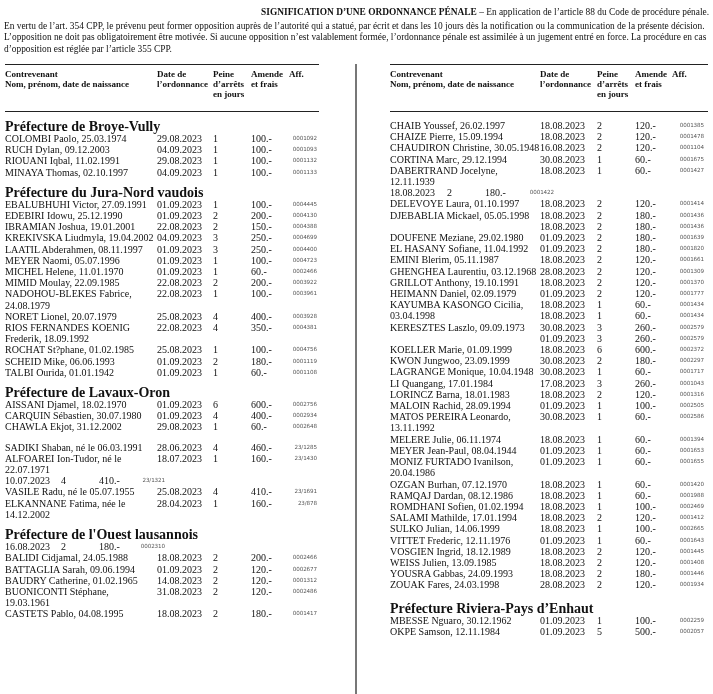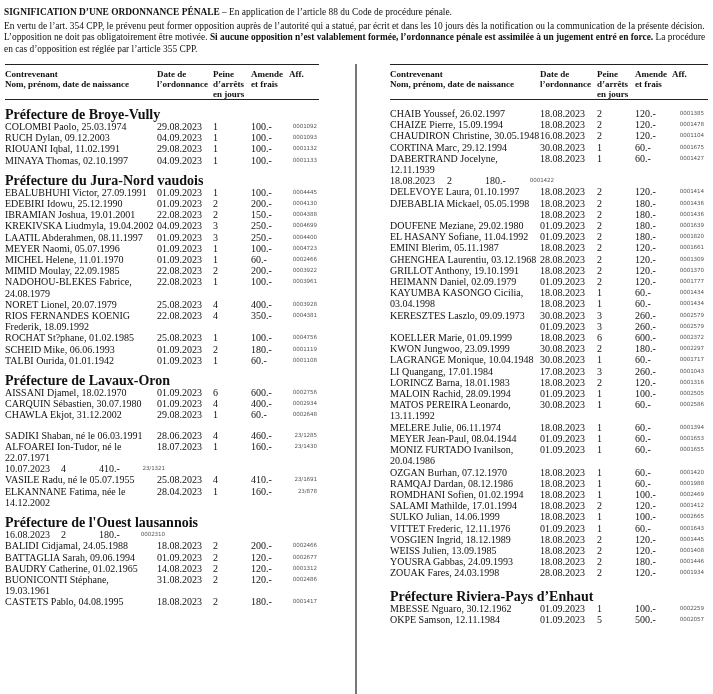--- a/index.html
+++ b/index.html
@@ -1,27 +1,27 @@
 <!DOCTYPE html>
 <html><head>
 <meta charset="utf-8">
 <style>
   * { box-sizing: border-box; margin: 0; padding: 0; }
   html, body { width: 713px; height: 694px; background: #ffffff; overflow: hidden; }
   body { font-family: "Liberation Serif", "DejaVu Serif", serif; color: #111; font-size: 9.6px; line-height: 11px; }
   .header { position: absolute; left: 4px; top: 6px; width: 705px; }
-  .title-line { font-size: 9.4px; line-height: 12px; }
+  .title-line { font-size: 9.4px; line-height: 12px; text-align: right; }
   .title-line b { font-weight: bold; }
   .intro { font-size: 9.4px; line-height: 11.4px; margin-top: 3px; }
-  .intro b { font-weight: bold; }
+  .intro b { font-weight: normal; }
   .col { position: absolute; top: 64px; }
   .col.left { left: 5px; width: 314px; }
   .col.right { left: 390px; width: 318px; }
   .vline { position: absolute; left: 355px; top: 64px; width: 2px; height: 630px; background: #777; }
-  .thead { border-top: 1.5px solid #222; border-bottom: 1.5px solid #222; display: flex; padding: 4px 0 4px 0; height: 36px; font-weight: bold; font-size: 9px; line-height: 10px; }
+  .thead { border-top: 1.5px solid #222; border-bottom: 1.5px solid #222; display: flex; padding: 4px 0 4px 0; height: 48px; font-weight: bold; font-size: 9px; line-height: 10px; }
   .th { }
   .c-name { width: 152px; }
   .c-date { width: 56px; }
   .c-peine { width: 38px; }
   .c-amende { width: 38px; }
   .c-aff { width: 30px; }
   .right .c-name { width: 150px; }
   .right .c-date { width: 57px; }
   .right .c-peine { width: 38px; }
   .right .c-amende { width: 37px; }

